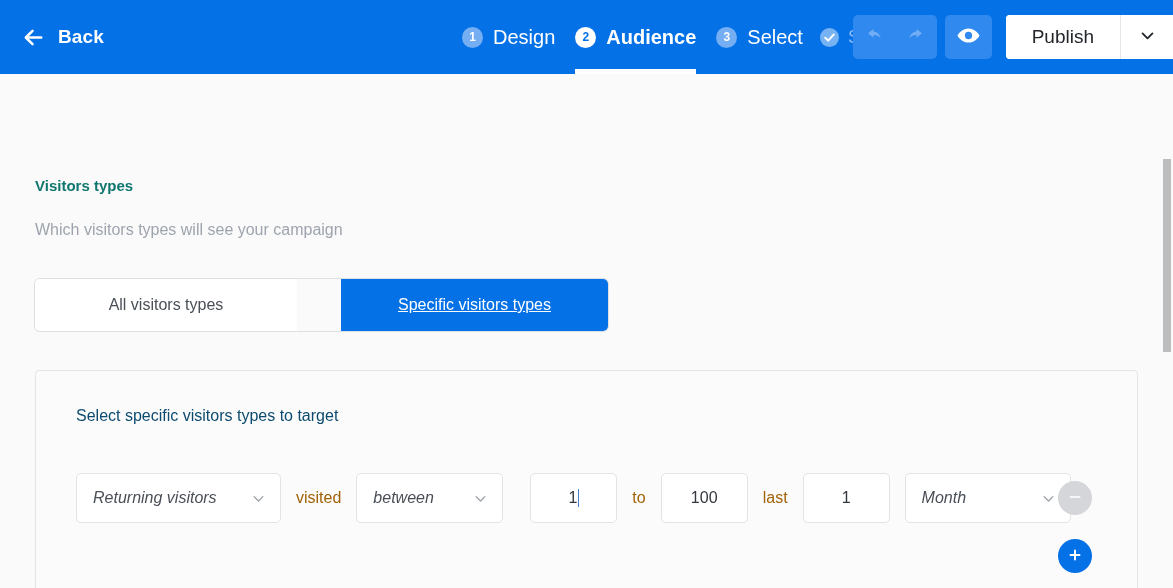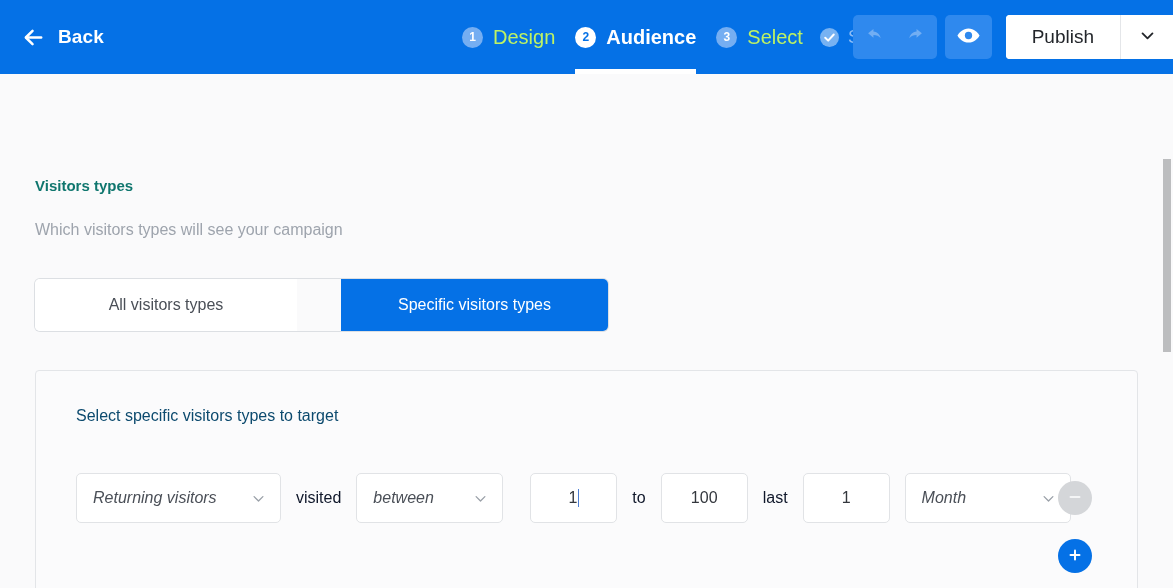--- a/index.html
+++ b/index.html
@@ -83,21 +83,21 @@
     color: #ffffff;
     font-size: 12px;
     font-weight: bold;
     display: flex;
     align-items: center;
     justify-content: center;
     flex: 0 0 auto;
   }
   .step-label {
     font-size: 20px;
-    color: #bef264;
+    color: #ffffff;
     white-space: nowrap;
   }
   .step.active .step-num {
     background: #ffffff;
     color: #0571e6;
   }
   .step.active .step-label {
     color: #ffffff;
     font-weight: bold;
   }
@@ -256,20 +256,21 @@
   }
   .seg-btn.inactive {
     background: #ffffff;
     color: #4a4f57;
     width: 262px;
   }
   .seg-btn.active {
     background: #0571e6;
     color: #ffffff;
     width: 267px;
+    text-decoration: underline;
   }
 
   
   .card {
     position: absolute;
     left: 35px;
     top: 296px;
     width: 1103px;
     height: 244px;
     background: #fbfbfc;
@@ -330,21 +331,21 @@
     display: inline-block;
     width: 1px;
     height: 18px;
     background: #4d7fd4;
     margin-left: 1px;
     vertical-align: middle;
   }
 
   .conn-word {
     font-size: 16px;
-    color: #0f172a;
+    color: #a16207;
     padding: 0 15px;
     white-space: nowrap;
   }
 
   .circle-btn {
     width: 34px;
     height: 34px;
     border-radius: 50%;
     display: flex;
     align-items: center;

